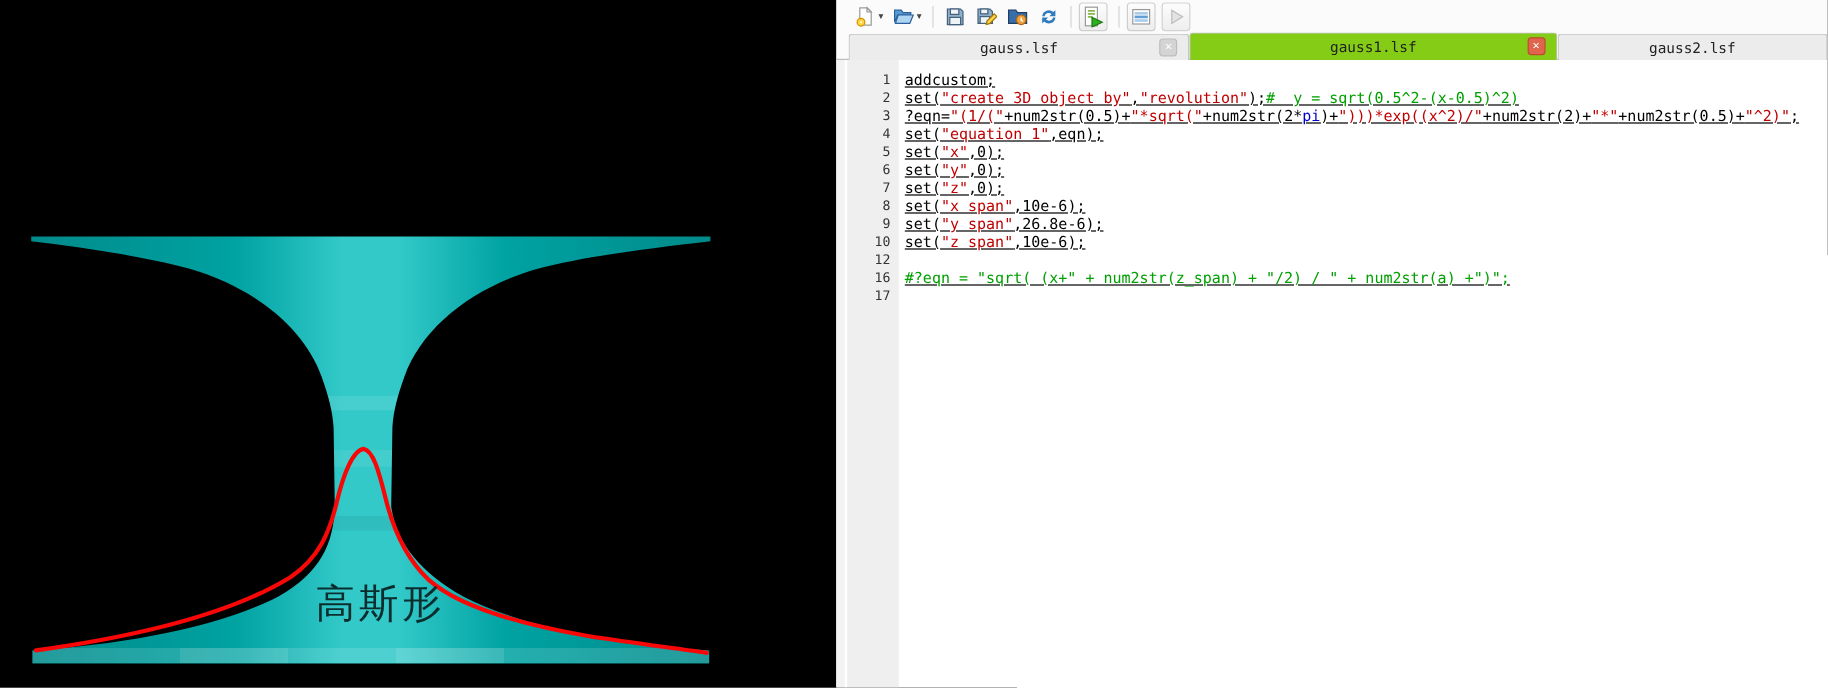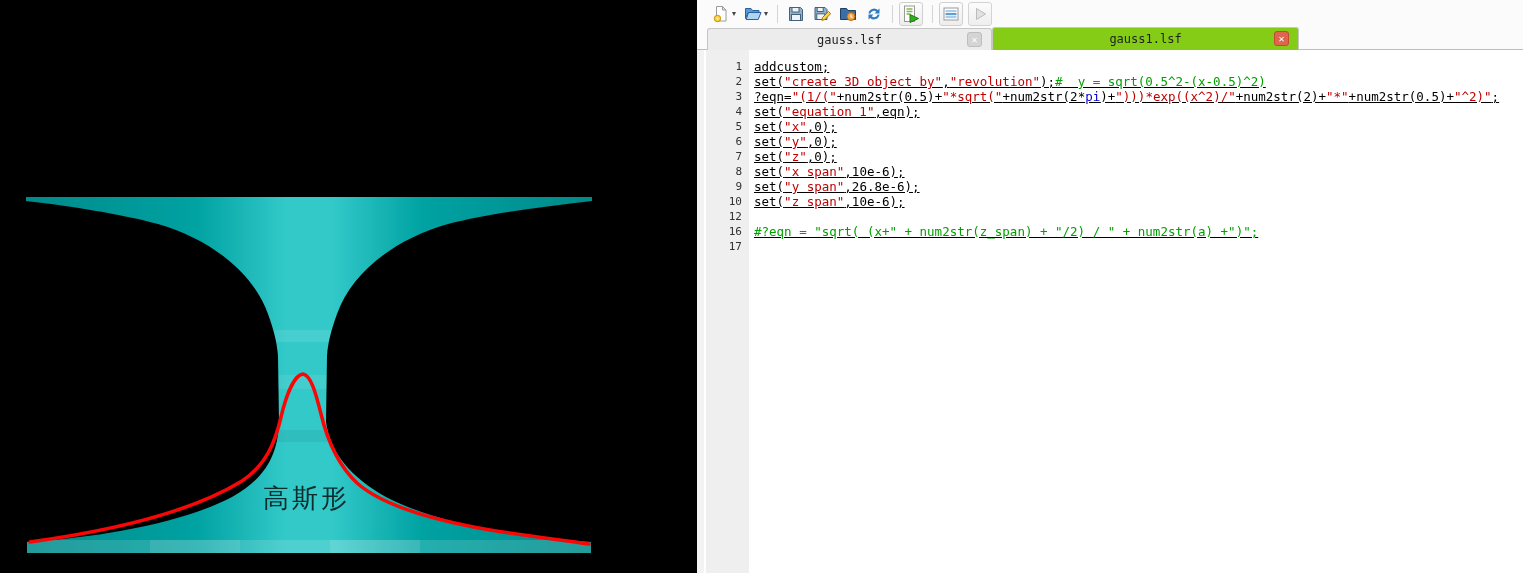--- a/index.html
+++ b/index.html
@@ -5,21 +5,21 @@
   html,body{margin:0;padding:0;}
   body{
     width:1523px;height:573px;position:relative;overflow:hidden;
     background:#000;font-family:"Liberation Sans",sans-serif;
   }
   
   .viewer{position:absolute;left:0;top:0;width:697px;height:573px;background:var(--viewer-bg,#000);}
   .viewer svg{position:absolute;left:0;top:0;}
   .ann{position:absolute;font-family:"DejaVu Serif","Liberation Serif",serif;color:var(--ann,#0c2d2d);white-space:nowrap;}
   .ann-top{left:160px;top:199px;font-size:29px;letter-spacing:2px;}
-  .ann-bottom{left:263px;top:481px;font-size:26px;letter-spacing:3px;font-family:Liberation Mono, monospace;}
+  .ann-bottom{left:263px;top:481px;font-size:33px;letter-spacing:3px;font-family:Liberation Mono, monospace;}
   
   .editor-panel{position:absolute;left:697px;top:0;width:826px;height:573px;background:#fff;display:flex;flex-direction:column;}
   .toolbar{height:27px;display:flex;align-items:center;padding-left:12px;background:#fbfbfb;flex:0 0 27px;}
   .tb-btn{height:22px;display:flex;align-items:center;padding:0 2px;margin-right:2px;border-radius:3px;border:1px solid transparent;}
   .tb-btn.boxed{border:1px solid #cfcfcf;background:linear-gradient(#fdfdfd,#ededed);margin-right:5px;}
   .tb-btn.disabled{opacity:.9;}
   .tb-ic{display:block;}
   .tb-ic svg{width:18px;height:18px;display:block;}
   .tb-arrow{font-size:8px;color:#444;margin-left:2px;}
   .tb-sep{width:1px;height:18px;background:#d5d5d5;margin:0 6px 0 4px;}
@@ -204,20 +204,23 @@
     </div>
   <div class="tabbar">
       <div class="tab" style="width: 285px;">
         <span class="tab-label">gauss.lsf</span>
         <span class="tab-close gray">✕</span>
       </div>
       <div class="tab active" style="width: 307px;">
         <span class="tab-label">gauss1.lsf</span>
         <span class="tab-close red">✕</span>
       </div>
+      <div class="tab" style="width: 226px;">
+        <span class="tab-label">gauss2.lsf</span>
+      </div>
     </div>
   <div class="editor-body">
     <div class="edge-strip"></div>
     <div class="gutter-col"></div>
     <div class="code-rows">
         <div class="code-row">
           <span class="ln">1</span>
           <span class="lc"><span class="tok-d">addcustom;</span></span>
         </div>
         <div class="code-row">

